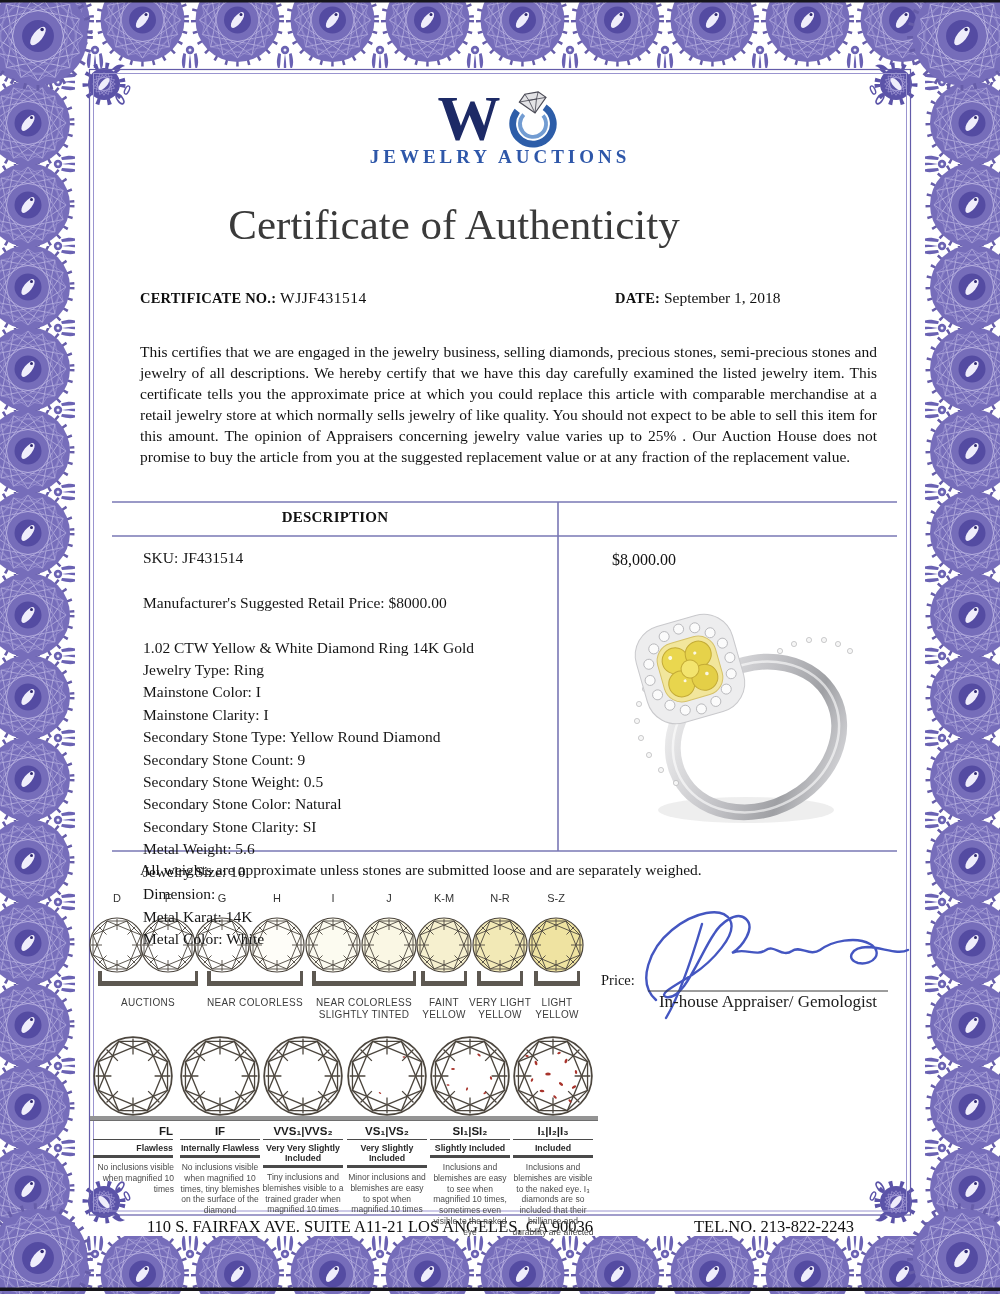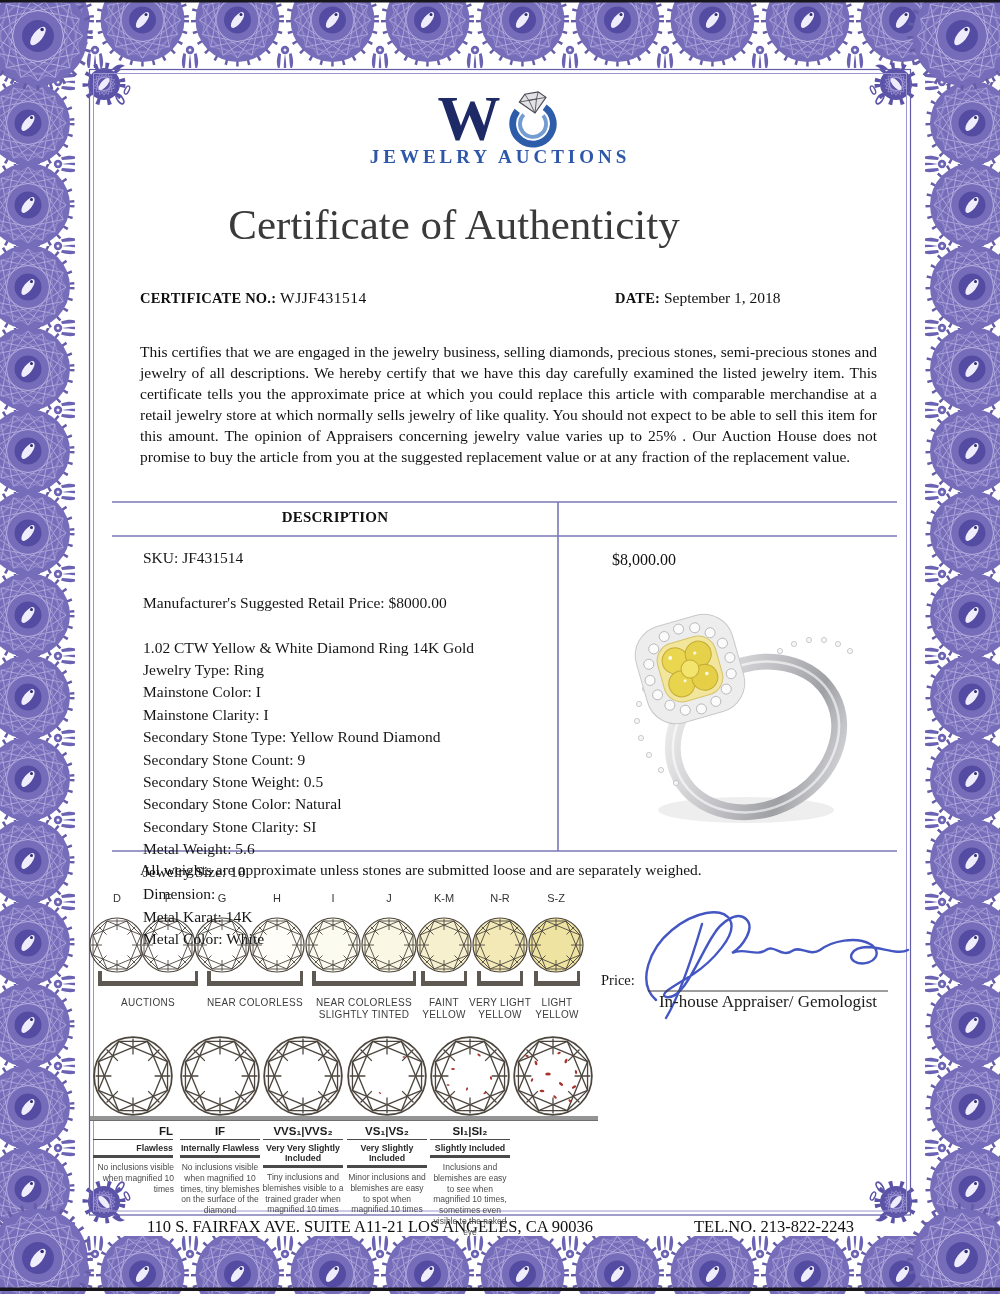--- a/index.html
+++ b/index.html
@@ -340,15 +340,20 @@
       <div style="position: absolute; left: 345px; top: 1122px; width: 84px; text-align: center;">
         <div style="font: bold 11.5px &quot;Liberation Sans&quot;, sans-serif; color: rgb(28, 28, 28); padding: 3px 0px 2px; border-bottom: 1.5px solid rgb(74, 74, 74); margin: 0px 2px;">VS₁|VS₂</div>
         <div style="font: bold 8.8px / 10px &quot;Liberation Sans&quot;, sans-serif; color: rgb(42, 42, 42); padding: 2.5px 0px; border-bottom: 3.5px solid rgb(74, 74, 74); margin: 0px 2px;">Very Slightly Included</div>
         <div style="font: 8.5px / 10.8px &quot;Liberation Sans&quot;, sans-serif; color: rgb(75, 75, 75); padding: 4px 1px 0px;">Minor inclusions and blemishes are easy to spot when magnified 10 times</div>
       </div>
       <div style="position: absolute; left: 428px; top: 1122px; width: 84px; text-align: center;">
         <div style="font: bold 11.5px &quot;Liberation Sans&quot;, sans-serif; color: rgb(28, 28, 28); padding: 3px 0px 2px; border-bottom: 1.5px solid rgb(74, 74, 74); margin: 0px 2px;">SI₁|SI₂</div>
         <div style="font: bold 8.8px / 10px &quot;Liberation Sans&quot;, sans-serif; color: rgb(42, 42, 42); padding: 2.5px 0px; border-bottom: 3.5px solid rgb(74, 74, 74); margin: 0px 2px;">Slightly Included</div>
         <div style="font: 8.5px / 10.8px &quot;Liberation Sans&quot;, sans-serif; color: rgb(75, 75, 75); padding: 4px 1px 0px;">Inclusions and blemishes are easy to see when magnified 10 times, sometimes even visible to the naked eye</div>
       </div>
+      <div style="position: absolute; left: 511px; top: 1122px; width: 84px; text-align: center;">
+        <div style="font: bold 11.5px &quot;Liberation Sans&quot;, sans-serif; color: rgb(28, 28, 28); padding: 3px 0px 2px; border-bottom: 1.5px solid rgb(74, 74, 74); margin: 0px 2px;">I₁|I₂|I₃</div>
+        <div style="font: bold 8.8px / 10px &quot;Liberation Sans&quot;, sans-serif; color: rgb(42, 42, 42); padding: 2.5px 0px; border-bottom: 3.5px solid rgb(74, 74, 74); margin: 0px 2px;">Included</div>
+        <div style="font: 8.5px / 10.8px &quot;Liberation Sans&quot;, sans-serif; color: rgb(75, 75, 75); padding: 4px 1px 0px;">Inclusions and blemishes are visible to the naked eye. I₃ diamonds are so included that their brilliance and durability are affected</div>
+      </div>
     </div>
 
 </div>
 
 </body></html>

